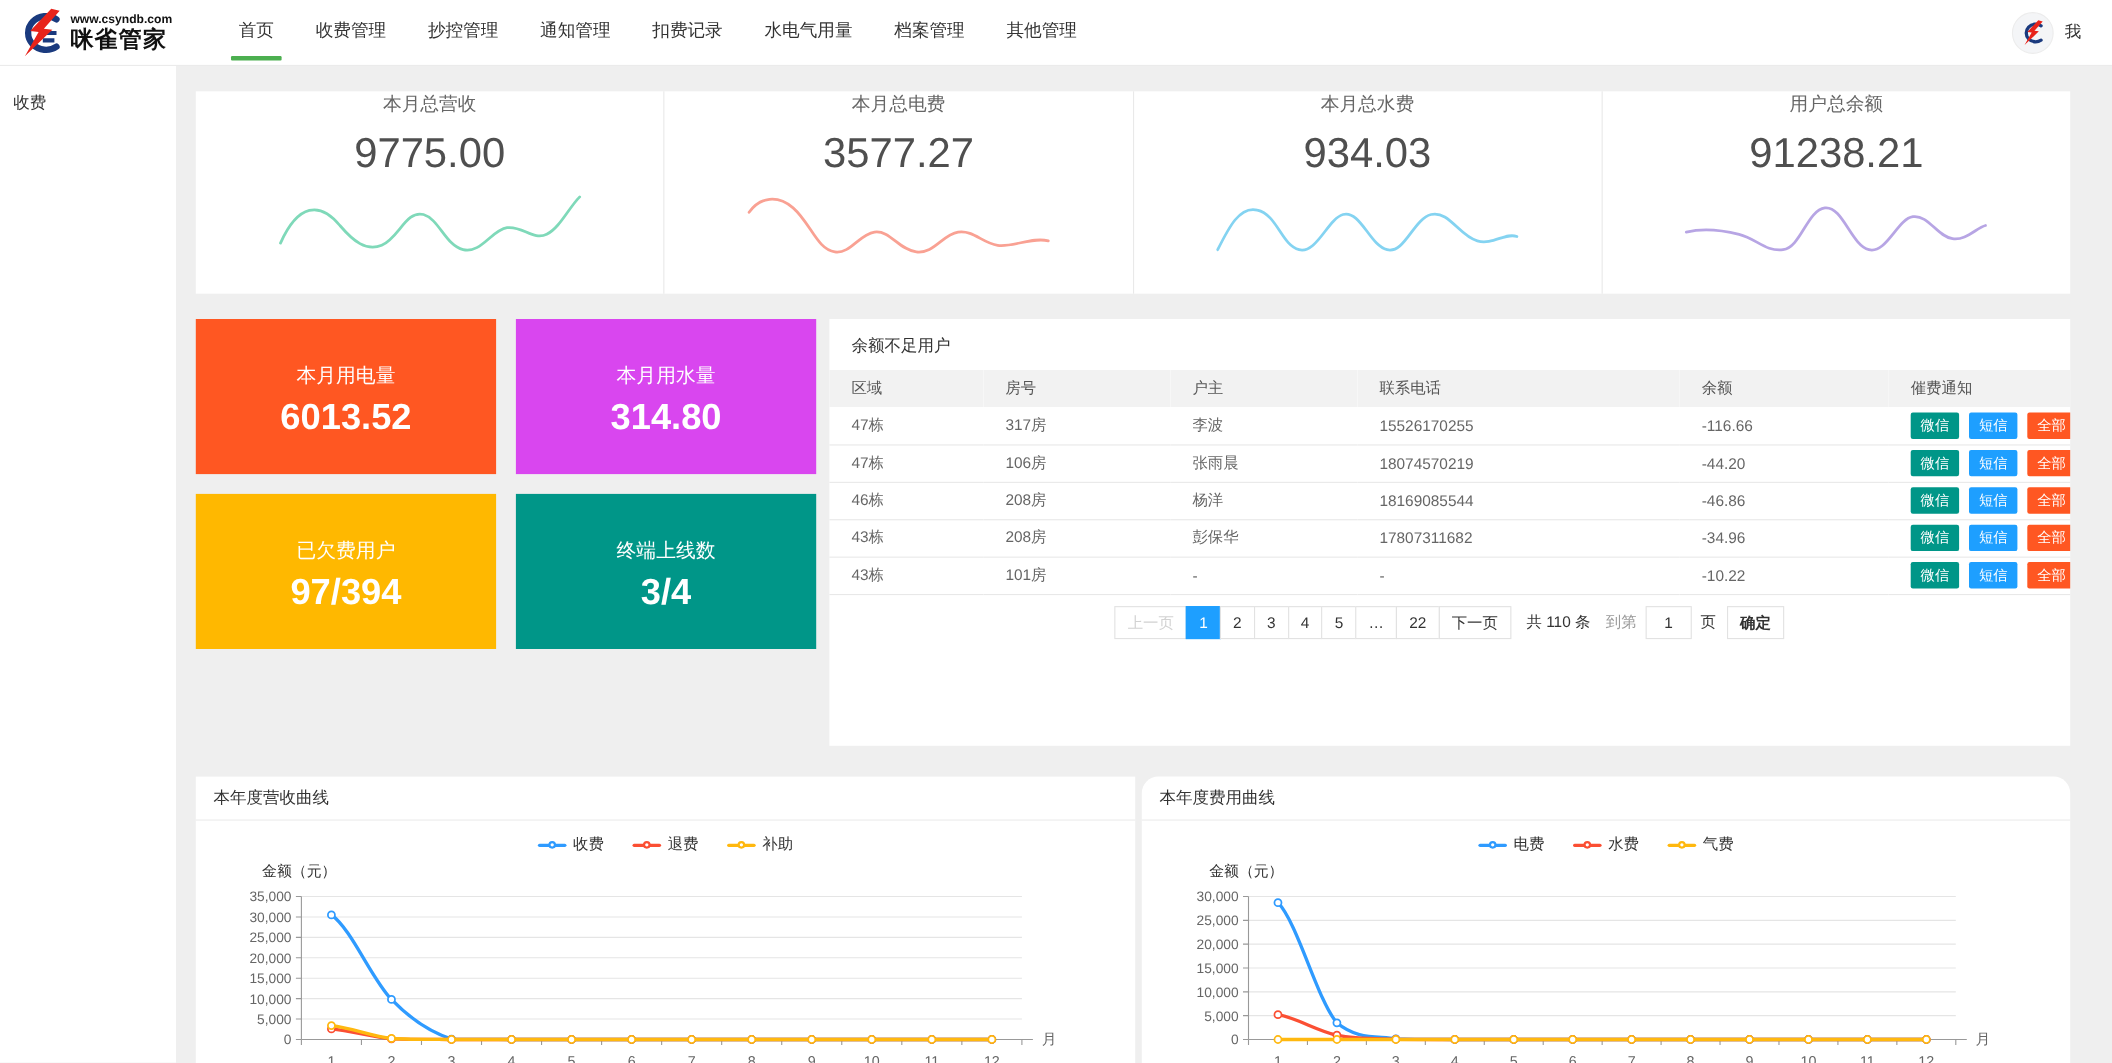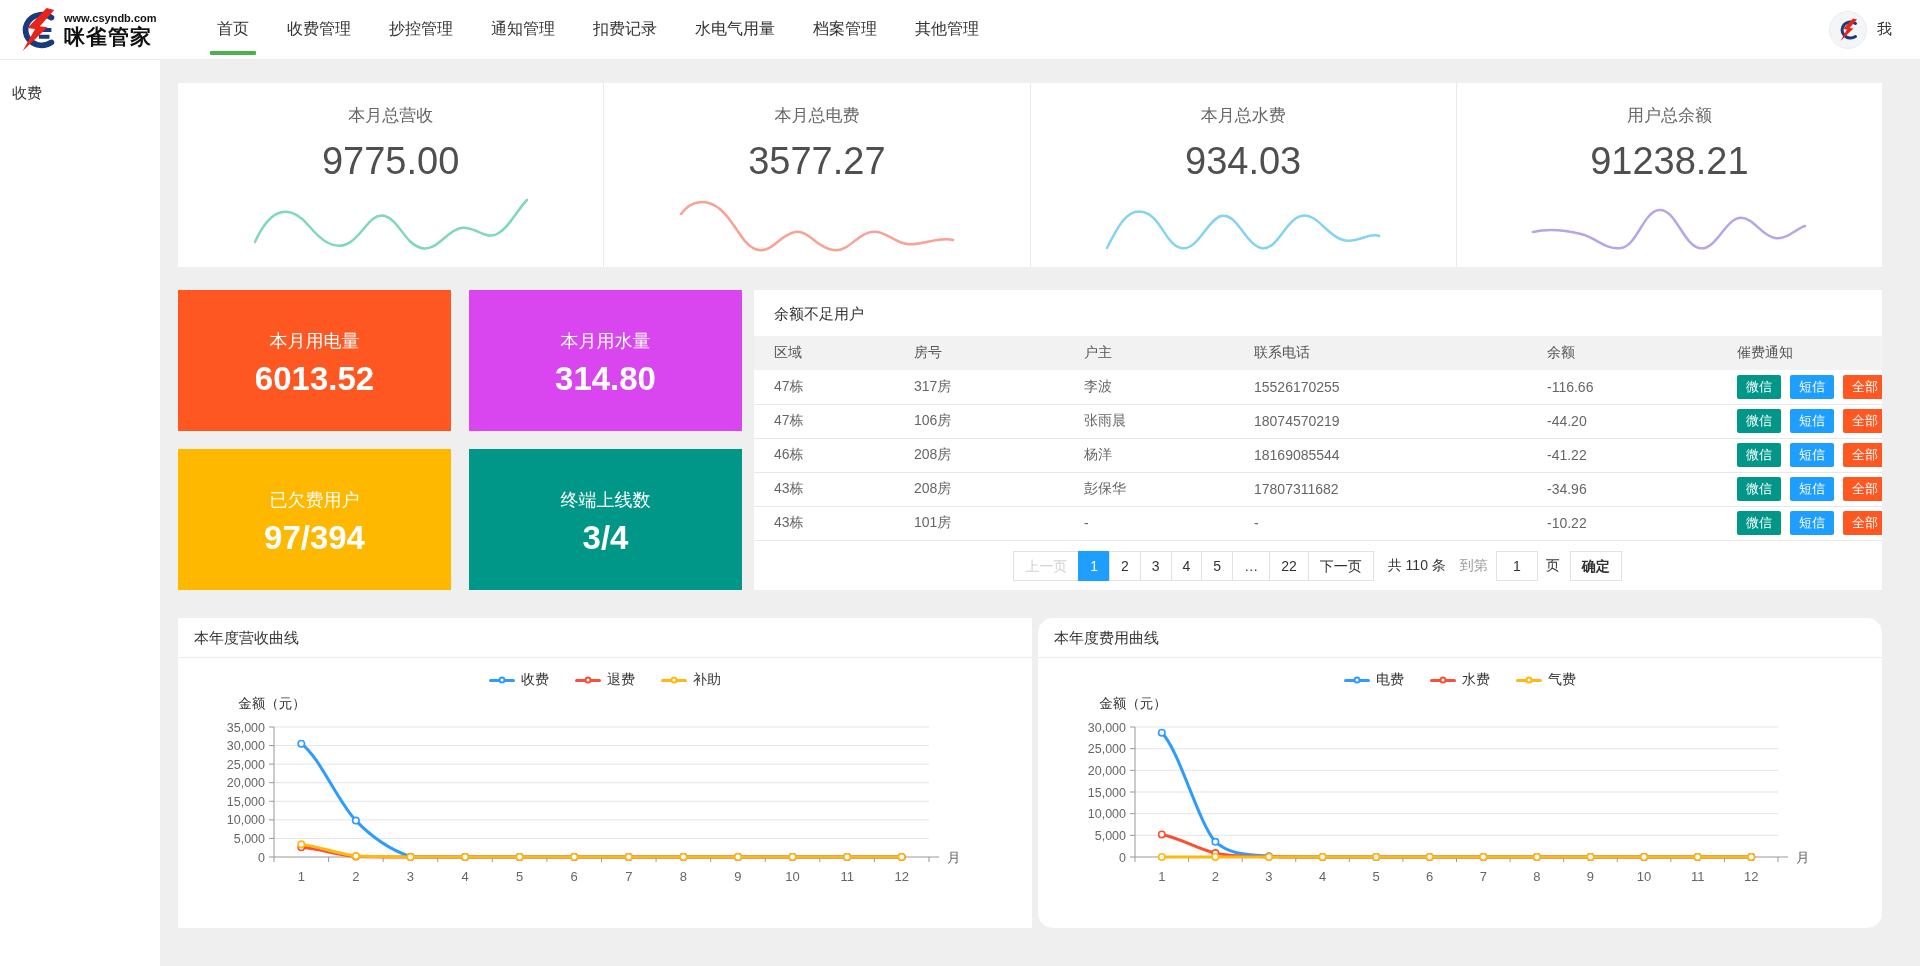--- a/index.html
+++ b/index.html
@@ -26,34 +26,34 @@
   
   .sidebar { position:absolute; top:60px; left:0; width:160px; height:906px; background:#fff; }
   .side-item { padding:24px 12px 10px 12px; font-size:15px; color:#333; cursor:pointer; }
 
   
   .main { position:absolute; top:60px; left:160px; width:1760px; height:906px;
     background:#efefef; padding:23px 38px 0 18px; }
 
   
   .stats-card { width:1704px; height:184px; background:#fff; display:flex; }
-  .stat-panel { flex:1; border-right:1px solid #e9e9e9; display:flex; flex-direction:column; align-items:center; padding-top:21px; }
+  .stat-panel { flex:1; border-right:1px solid #e9e9e9; display:flex; flex-direction:column; align-items:center; }
   .stat-panel:last-child { border-right:none;text-align:right; }
   .stat-label { font-size:17px; color:#666; }
   .stat-value { font-size:38px; color:#4f4f4f; margin-top:13px; }
   .spark { width:286px; height:64px; margin-top:9px; }
 
   
   .mid-row { margin-top:23px; display:flex; gap:12px; }
   .tiles { width:564px; display:grid; grid-template-columns:273px 273px; grid-template-rows:141px 141px; gap:18px; }
   .tile { color:#fff; text-align:center; }
   .tile-label { font-size:18px; margin-top:39px; }
   .tile-value { font-size:33px; font-weight:bold; margin-top:7px; }
 
-  .table-panel { flex:1; background:#fff; height:300px; }
+  .table-panel { flex:1; background:#fff; height:388px; }
   .panel-title { font-size:15px; color:#333; padding:15px 20px 12px 20px; }
   table { border-collapse:collapse; width:100%; table-layout:fixed; }
   th,td { text-align:left; padding:0 0 0 20px; height:34px; font-weight:normal; white-space:nowrap; overflow:hidden; }
   thead th { background:#f2f2f2; color:#555; font-size:14px; }
   tbody td { color:#666; font-size:14px; border-bottom:1px solid #e8e8e8; }
   .btn { display:inline-block; color:#fff; font-size:13px; padding:4px 9px; border-radius:2px; margin-right:9px; cursor:pointer; line-height:1.2; }
 
   
   .pager { display:flex; justify-content:center; align-items:center; margin-top:10px; font-size:14px; }
   .page-btn { display:inline-block; min-width:16px; text-align:center; padding:0 11px; height:30px; line-height:28px;
@@ -210,21 +210,21 @@
               <td>张雨晨</td>
               <td>18074570219</td>
               <td>-44.20</td>
             <td><span class="btn" style="background: rgb(0, 150, 136);">微信</span><span class="btn" style="background: rgb(30, 159, 255);">短信</span><span class="btn" style="background: rgb(255, 87, 34);">全部</span></td>
           </tr>
           <tr>
             <td>46栋</td>
               <td>208房</td>
               <td>杨洋</td>
               <td>18169085544</td>
-              <td>-41.22</td>
+              <td>-46.86</td>
             <td><span class="btn" style="background: rgb(0, 150, 136);">微信</span><span class="btn" style="background: rgb(30, 159, 255);">短信</span><span class="btn" style="background: rgb(255, 87, 34);">全部</span></td>
           </tr>
           <tr>
             <td>43栋</td>
               <td>208房</td>
               <td>彭保华</td>
               <td>17807311682</td>
               <td>-34.96</td>
             <td><span class="btn" style="background: rgb(0, 150, 136);">微信</span><span class="btn" style="background: rgb(30, 159, 255);">短信</span><span class="btn" style="background: rgb(255, 87, 34);">全部</span></td>
           </tr>

